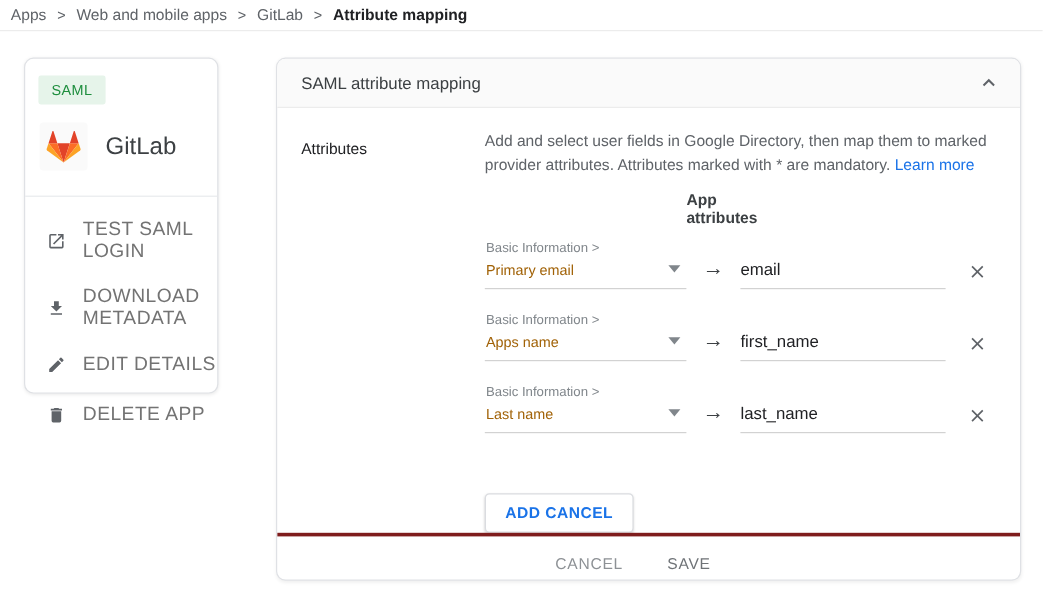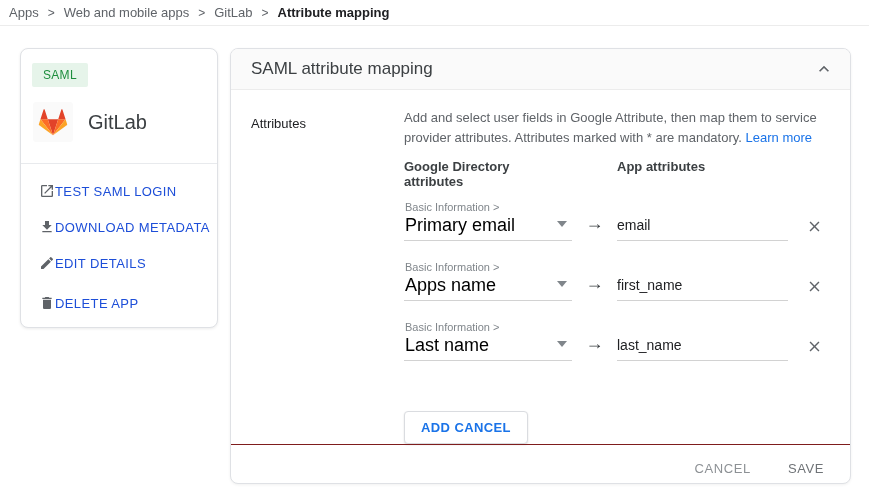--- a/index.html
+++ b/index.html
@@ -19,79 +19,79 @@
     padding-left:9px;
     border-bottom:1px solid #ececec;
     font-size:13px; color:#5f6368;
   }
   .crumb { cursor:pointer; }
   .crumb-sep { margin:0 9px; color:#5f6368; font-size:12px; }
   .crumb.current { color:#202124; font-weight:bold; }
 
   
   .app-card {
-    position:absolute; left:20px; top:48px; width:198px; height:280px;
+    position:absolute; left:20px; top:48px; width:162px; height:280px;
     background:#fff; border:1px solid #dfe1e5; border-radius:8px;
     box-shadow:0 1px 3px rgba(0,0,0,0.08);
   }
   .saml-badge {
     display:inline-block; margin:14px 0 0 11px;
     background:#e6f4ea; color:#1e8e3e;
     font-size:12px; letter-spacing:0.3px;
     padding:5px 11px; border-radius:2px;
   }
   .app-identity { display:flex; align-items:center; gap:15px; margin:15px 0 0 12px; }
   .gitlab-logo { width:40px; height:40px; background:#fafafa; border-radius:3px; display:flex; align-items:center; justify-content:center; }
   .gitlab-logo svg { width:34px; height:34px; }
   .app-name { font-size:20px; color:#3c4043; }
   .card-divider { border:none; border-top:1px solid #e8eaed; margin-top:21px; }
   .card-menu { padding-top:9px; }
   .menu-item {
-    display:flex; align-items:center; 
+    display:flex; align-items:center; gap:14px;
     padding:10px 0 10px 18px; cursor:pointer;
-    font-size:13px; letter-spacing:0.4px; color:#1d4ed8;
+    font-size:16px; letter-spacing:0.4px; color:#737373;
   }
   .menu-item:last-child { margin-top:4px; }
   .menu-item svg { width:16px; height:16px; fill:#5f6368; flex:0 0 auto; }
 
   
   .panel {
     position:absolute; left:230px; top:48px; width:621px; height:436px;
     background:#fff; border:1px solid #dfe1e5; border-radius:8px;
     box-shadow:0 1px 3px rgba(0,0,0,0.06);
     display:flex; flex-direction:column; overflow:hidden;
   }
   .panel-header {
     height:41px; flex:0 0 41px; background:#fafafa;
     border-bottom:1px solid #ececec;
     display:flex; align-items:center; justify-content:space-between;
     padding:0 14px 0 20px;
   }
-  .panel-title { font-size:17px; color:#3c4043; }
+  .panel-title { font-size:14px; color:#3c4043; }
   .collapse-btn { width:24px; height:24px; display:flex; align-items:center; justify-content:center; cursor:pointer; }
   .collapse-btn svg { width:20px; height:20px; fill:#5f6368; }
 
   .panel-body { flex:1; display:flex; padding:18px 20px 0 20px; }
   .section-label { width:153px; flex:0 0 153px; font-size:13px; color:#202124; padding-top:8px; }
   .section-content { flex:1; }
 
   .description { font-size:13px; line-height:20px; color:#5f6368; max-width:453px; }
   .learn-more { color:#1a73e8; cursor:pointer;margin-top:20px; }
 
   .grid-cols { display:grid; grid-template-columns:168px 45px 171px 44px; }
   .col-headers { margin-top:11px; }
   .col-header { font-size:13px; font-weight:bold; color:#3c4043; }
   .mapping-rows { row-gap:20px; align-items:end; margin-top:12px; }
 
   .dd {
     position:relative; border-bottom:1px solid #d2d2d2;
     padding:0 18px 6px 1px; cursor:pointer;
   }
   .dd-category { font-size:11px; line-height:13px; color:#80868b; margin-bottom:2px; }
-  .dd-value { font-size:18px; line-height:18px; color:#000000; white-space:nowrap; }
+  .dd-value { font-size:12px; line-height:18px; color:#a16207; white-space:nowrap; }
   .dd-arrow {
     position:absolute; right:5px; top:20px;
     width:0; height:0;
     border-left:5px solid transparent; border-right:5px solid transparent;
     border-top:6px solid #80868b;
   }
   .map-arrow { text-align:center; font-size:18px; color:#3c4043; padding-bottom:7px; }
   .app-attr-cell { border-bottom:1px solid #d2d2d2; padding-bottom:6px; }
   .app-attr-cell input {
     width:100%; border:none; outline:none; background:transparent;
@@ -104,22 +104,22 @@
   .add-mapping-btn {
     margin-top:50px; display:inline-block;
     background:#fff; border:1px solid #dadce0; border-radius:4px;
     box-shadow:0 1px 2px rgba(0,0,0,0.12);
     color:#1a73e8; font-size:13px; font-weight:bold; letter-spacing:0.4px;
     padding:8px 16px; cursor:pointer;
     font-family:"Liberation Sans", sans-serif;
   }
 
   .panel-footer {
-    flex:0 0 47px; border-top:1px solid #7f1d1d;
-    display:flex; align-items:center; justify-content:flex-end;
+    flex:0 0 47px; border-top:3px solid #7f1d1d;
+    display:flex; align-items:center; justify-content:center;
     gap:37px; padding-right:26px;
   }
   .footer-btn { font-size:13px; letter-spacing:0.6px; cursor:pointer; }
   .cancel-btn { color:#8d9195; }
   .save-btn { color:#6f7377; }
 </style>
 </head>
 <body>
 
 <nav class="breadcrumb">
@@ -184,24 +184,23 @@
       <svg viewBox="0 0 24 24">
           <path d="M7.41 15.41L12 10.83l4.59 4.58L18 14l-6-6-6 6 1.41 1.41z"></path>
         </svg>
     </span>
   </div>
 
   <div class="panel-body">
     <div class="section-label">Attributes</div>
 
     <div class="section-content">
-      <p class="description"><span>Add and select user fields in Google Attribute, then map them to service provider attributes. Attributes marked with * are mandatory.</span> <span class="learn-more">Learn more</span></p>
+      <p class="description"><span>Add and select user fields in Google Directory, then map them to marked provider attributes. Attributes marked with * are mandatory.</span> <span class="learn-more">Learn more</span></p>
 
       <div class="grid-cols col-headers">
-        <span class="col-header">Google Directory attributes</span>
         <span></span>
         <span class="col-header">App attributes</span>
         <span></span>
       </div>
 
       <div class="grid-cols mapping-rows">
 
         <div class="dd">
           <div class="dd-category">Basic Information &gt;</div>
           <div class="dd-value">Primary email</div>

